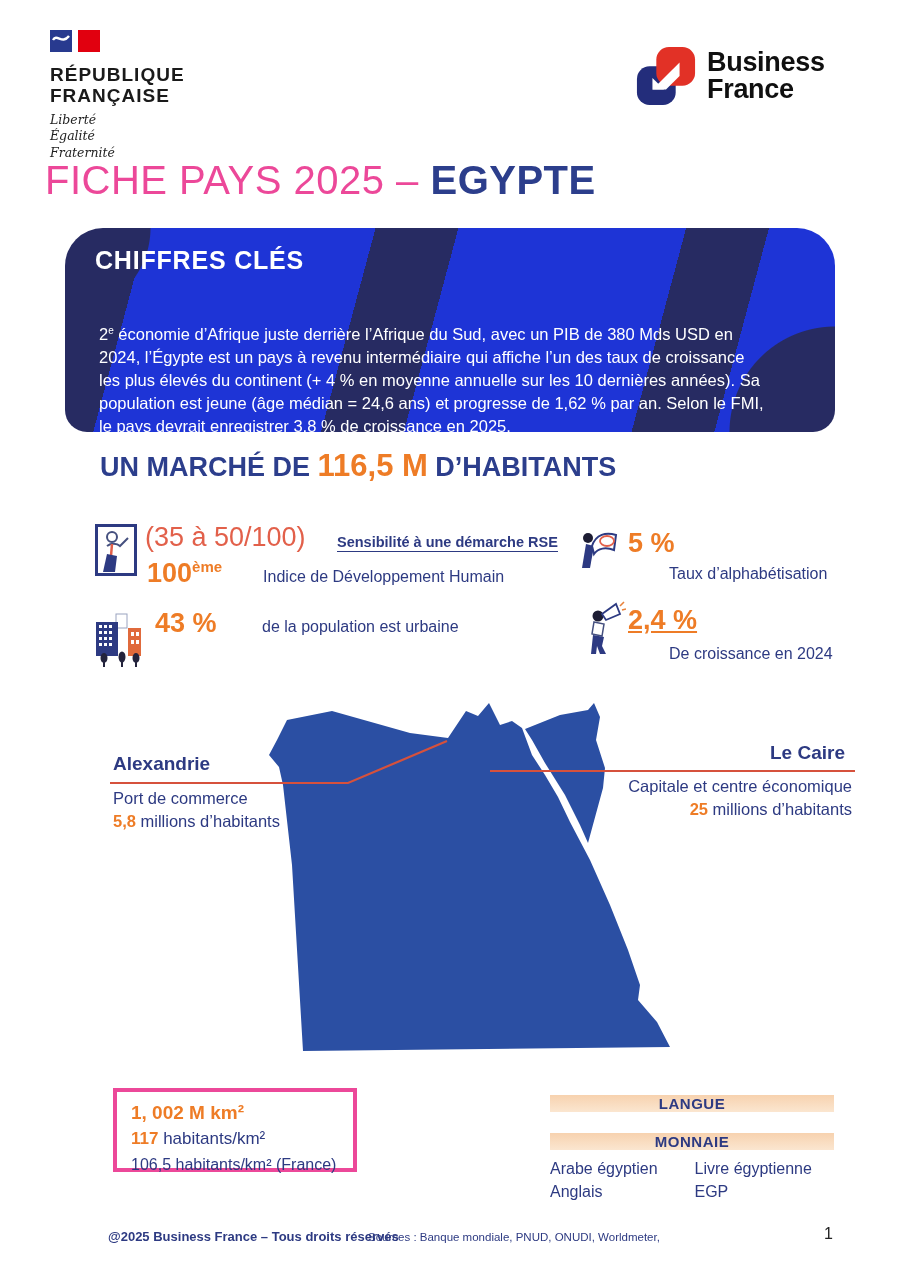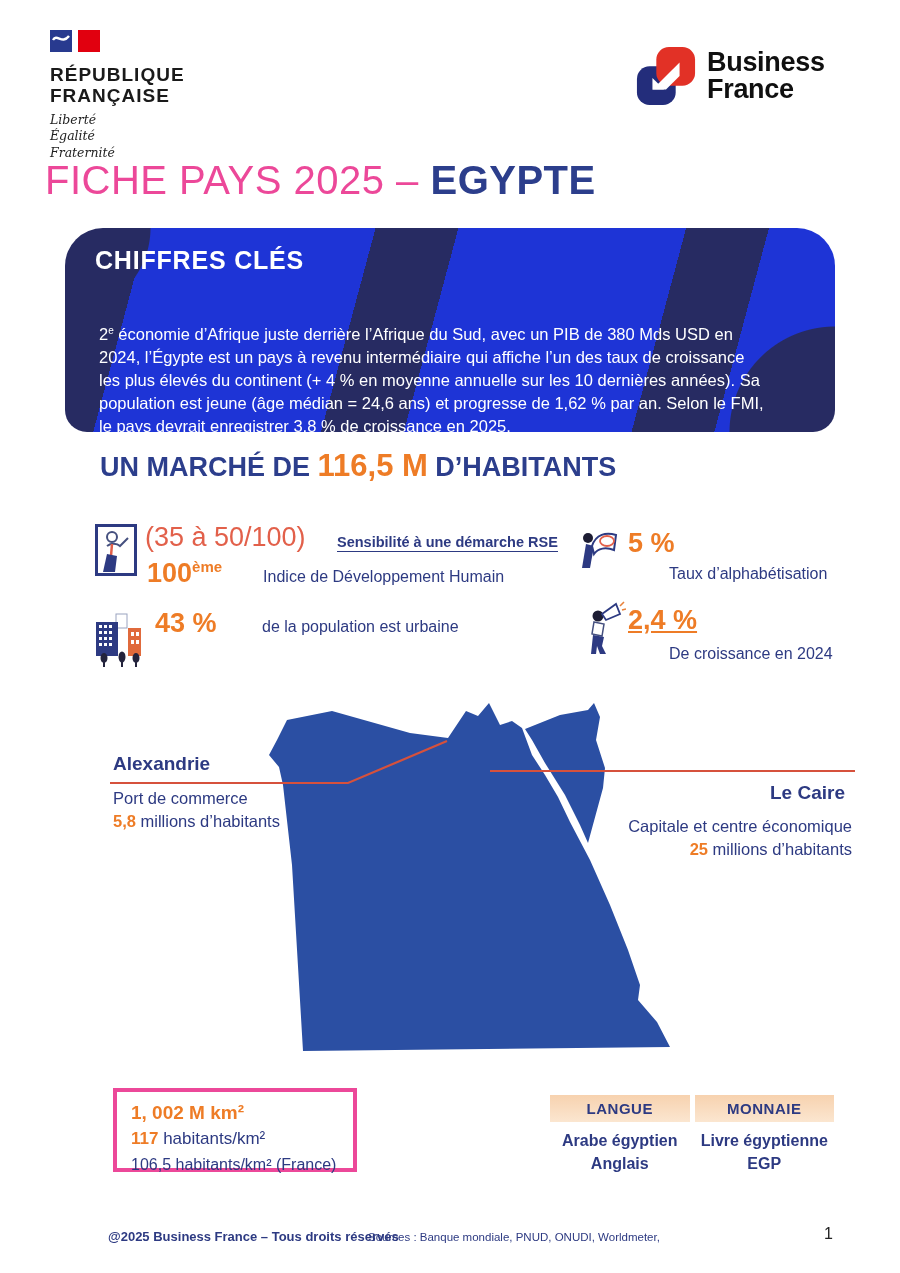--- a/index.html
+++ b/index.html
@@ -49,42 +49,42 @@
   .stat-value-coral { color:#E2604A; font-size:27px; font-weight:500; }
   .stat-value-orange { color:#EE7C26; font-size:27px; font-weight:600; }
   .stat-label { color:#2D3A82; font-size:16px; font-weight:500;margin-left:41px; }
   .stat-label-sm { color:#2D3A82; font-size:14.5px; font-weight:600; border-bottom:1.5px solid #2D3A82; padding-bottom:1px; }
   .sup-ord { font-size:15px; font-weight:700; vertical-align:super; }
 
   
   .city-name { font-size:19px; font-weight:600; color:#2D3A82; }
   .city-role { font-size:16.5px; color:#2D3A82; font-weight:500; }
   .city-val { color:#EE7C26; font-weight:600; }
-  .r-align { text-align:right;margin-top:40px; }
+  .r-align { text-align:right; }
 
   
   .area-box {
     left:113px; top:1088px; width:244px; height:84px;
     border:4px solid #ec4899; padding:8px 14px 0 14px; background:#fff;
   }
   .area-l1 { color:#EE7C26; font-size:19px; font-weight:800; line-height:26px; }
   .area-l2 { font-size:17px; line-height:26px; color:#2D3A82; font-weight:500; }
   .area-l2 .city-val { font-size:17px; }
   .area-l3 { font-size:16px; line-height:26px; color:#2D3A82; font-weight:500; }
 
   
   .lm-table { left:550px; top:1095px; width:284px; }
-  .lm-heads { display:flex; gap:5px; }
+  .lm-heads { display:flex; gap:21px;flex-direction:column; }
   .lm-head {
     flex:1; height:27px; display:flex; align-items:center; justify-content:center;
     background:linear-gradient(180deg,#F7D2AF,#FBE6D0);
     color:#2D3A82; font-weight:800; font-size:15px; letter-spacing:0.5px;
   }
   .lm-vals { display:flex; gap:5px; margin-top:7px; }
-  .lm-col { flex:1; text-align:center; color:#2D3A82; font-size:16px; font-weight:700; line-height:1.45; }
+  .lm-col { flex:1; text-align:left; color:#2D3A82; font-size:16px; font-weight:400; line-height:1.45; }
 
   
   .foot-copy { left:108px; top:1229px; font-size:13px; color:#2D3A82; font-weight:600; }
   .foot-src  { left:368px; top:1231px; font-size:11.5px; color:#2D3A82; font-weight:500; }
   .foot-page { left:824px; top:1225px; font-size:16px; color:#222; }
 </style>
 </head>
 <body>
 
 <div class="page">

